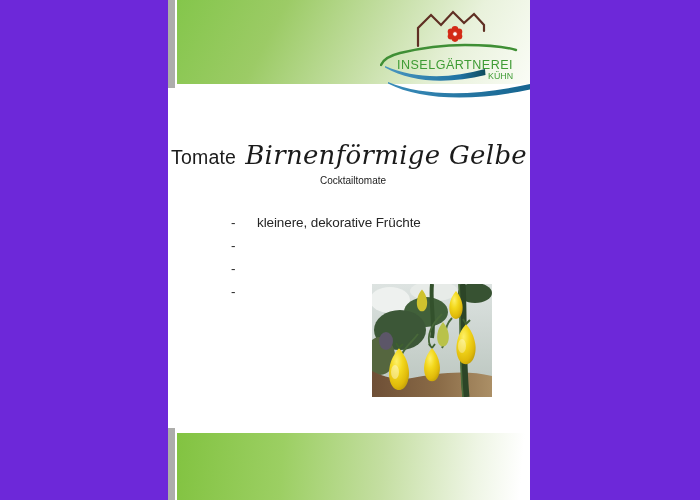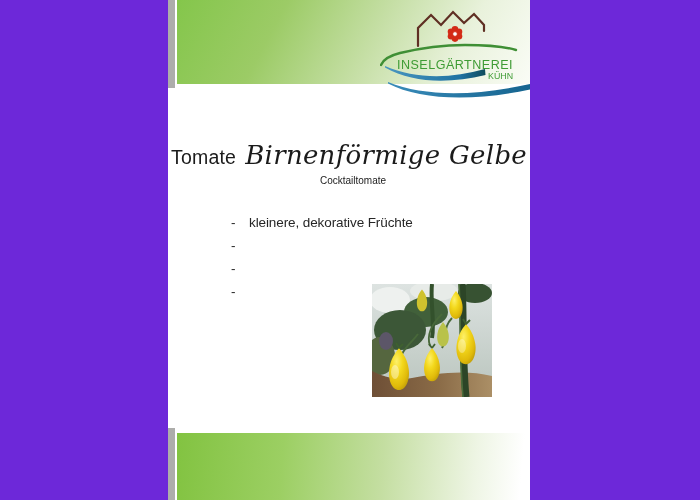--- a/index.html
+++ b/index.html
@@ -21,21 +21,21 @@
          white-space:nowrap;color:#1b1b1b;line-height:48px;}
   .title .prefix{font-size:19.5px;letter-spacing:.2px;}
   .title .script{font-family:"DejaVu Serif",serif;font-style:italic;font-size:26px;
                  letter-spacing:.3px;margin-left:9px;}
   .subtitle{position:absolute;left:8px;right:0;top:175px;text-align:center;
             font-size:10px;color:#1b1b1b;}
 
   .bullets{position:absolute;left:63px;top:211px;font-size:13.5px;color:#262626;}
   .bullet-row{display:flex;height:23px;align-items:center;}
   .bullet-dash{width:10px;flex:0 0 10px;}
-  .bullet-text{margin-left:8px;letter-spacing:-0.1px;}
+  .bullet-text{margin-left:16px;letter-spacing:-0.1px;}
 
   .photo{position:absolute;left:204px;top:284px;width:120px;height:113px;}
 </style>
 </head>
 <body>
 
 <div class="stage">
   <div class="page">
 
     <div class="edge-strip-top"></div>

